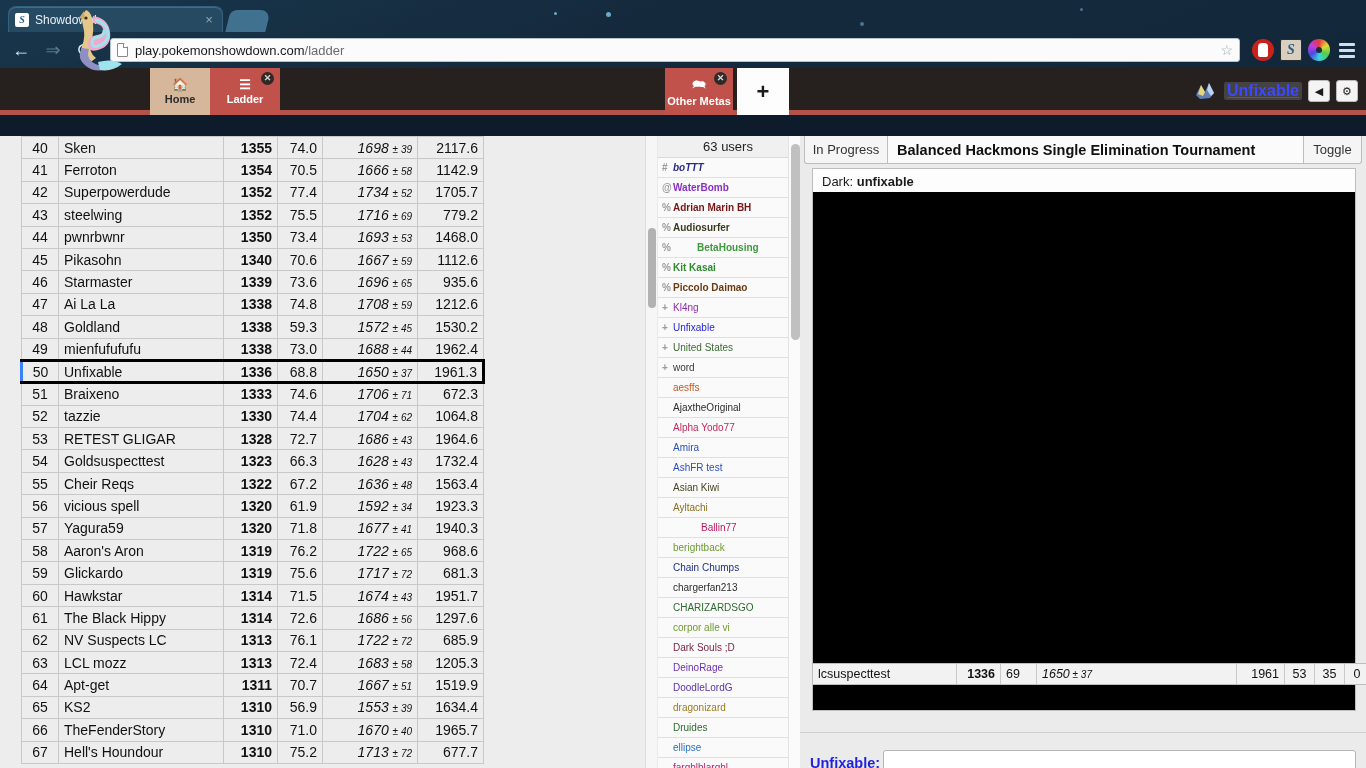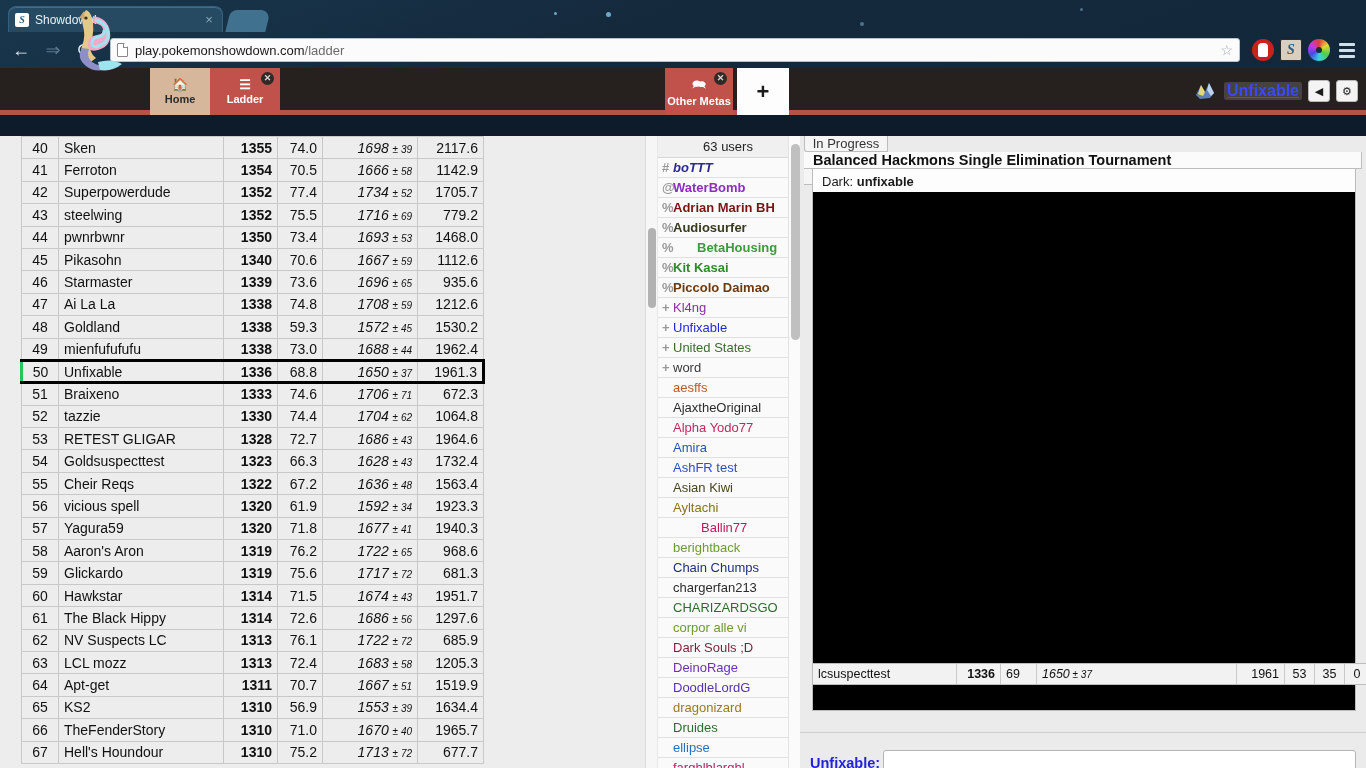--- a/index.html
+++ b/index.html
@@ -148,21 +148,21 @@
     padding:0 5px; white-space:nowrap; overflow:hidden; background:#ededed;
   }
   td.c-rank  { width:37px; text-align:center; }
   td.c-name  { width:165px; text-align:left; }
   td.c-elo   { width:54px; text-align:right; font-weight:bold; }
   td.c-gxe   { width:45px; text-align:right; }
   td.c-glk   { width:95px; text-align:right; font-style:italic; }
   td.c-coil  { width:66px; text-align:right; }
   td.c-glk .dev { font-size:10px; font-style:italic; }
   tr.highlight td { border-top:3px solid #000; border-bottom:3px solid #000; }
-  tr.highlight td.c-rank { border-left:3px solid #22c55e; }
+  tr.highlight td.c-rank { border-left:3px solid #3b82f6; }
   tr.highlight td.c-coil { border-right:3px solid #000; }
 
   #ladder-scrollbar {
     position:absolute; left:645px; top:0; width:12px; height:648px; background:#f6f6f6;
     border-left:1px solid #dcdcdc; cursor:pointer;
   }
   #ladder-scrollbar .thumb {
     position:absolute; left:2px; top:92px; width:8px; height:80px;
     background:#b2b2b2; border-radius:4px;
   }
@@ -170,42 +170,42 @@
   
   #userlist-pane {
     position:absolute; left:658px; top:0; width:140px; height:648px;
     background:#fafafa; overflow:hidden;
   }
   #userlist-count {
     height:22px; line-height:22px; text-align:center; font-size:13px; color:#222;
     border-bottom:1px solid #d8d8d8; background:#f0f0f0;
   }
   .user-row {
-    height:20px; line-height:20px; font-size:13px; padding-left:4px;
+    height:20px; line-height:20px; font-size:10px; padding-left:4px;
     border-bottom:1px solid #e0e0e0; white-space:nowrap; overflow:hidden; cursor:pointer;
   }
   .user-row .rank { color:#9a9a9a; font-weight:bold; display:inline-block; width:11px; }
   .user-row .uname { font-weight:bold; }
   .user-row.plain .uname { font-weight:normal; }
   #userlist-scrollbar {
     position:absolute; left:788px; top:0; width:12px; height:648px; background:#fbfbfb;
     border-left:1px solid #e2e2e2; cursor:pointer;
   }
   #userlist-scrollbar .thumb {
     position:absolute; left:2px; top:8px; width:9px; height:196px;
     background:#c0c0c0; border-radius:5px;
   }
 
   
   #chat-pane {
     position:absolute; left:800px; top:0; width:566px; height:648px; background:#ebebeb;
   }
   #tour-header {
     position:absolute; left:4px; top:0; width:558px; height:28px;
-    display:flex; align-items:stretch; font-size:13px;flex-direction:column;
+    display:flex; align-items:stretch; font-size:13px;
   }
   #tour-status {
     width:84px; background:#f5f5f5; border:1px solid #bdbdbd; border-top:none;
     display:flex; align-items:center; justify-content:center; color:#333;
     border-radius:0 0 0 3px;
   }
   #tour-title {
     flex:1 1 auto; background:#fbfbfb; border:1px solid #bdbdbd; border-left:none; border-top:none;
     display:flex; align-items:center; padding-left:9px;
     font-weight:bold; font-size:14.5px; color:#111;

